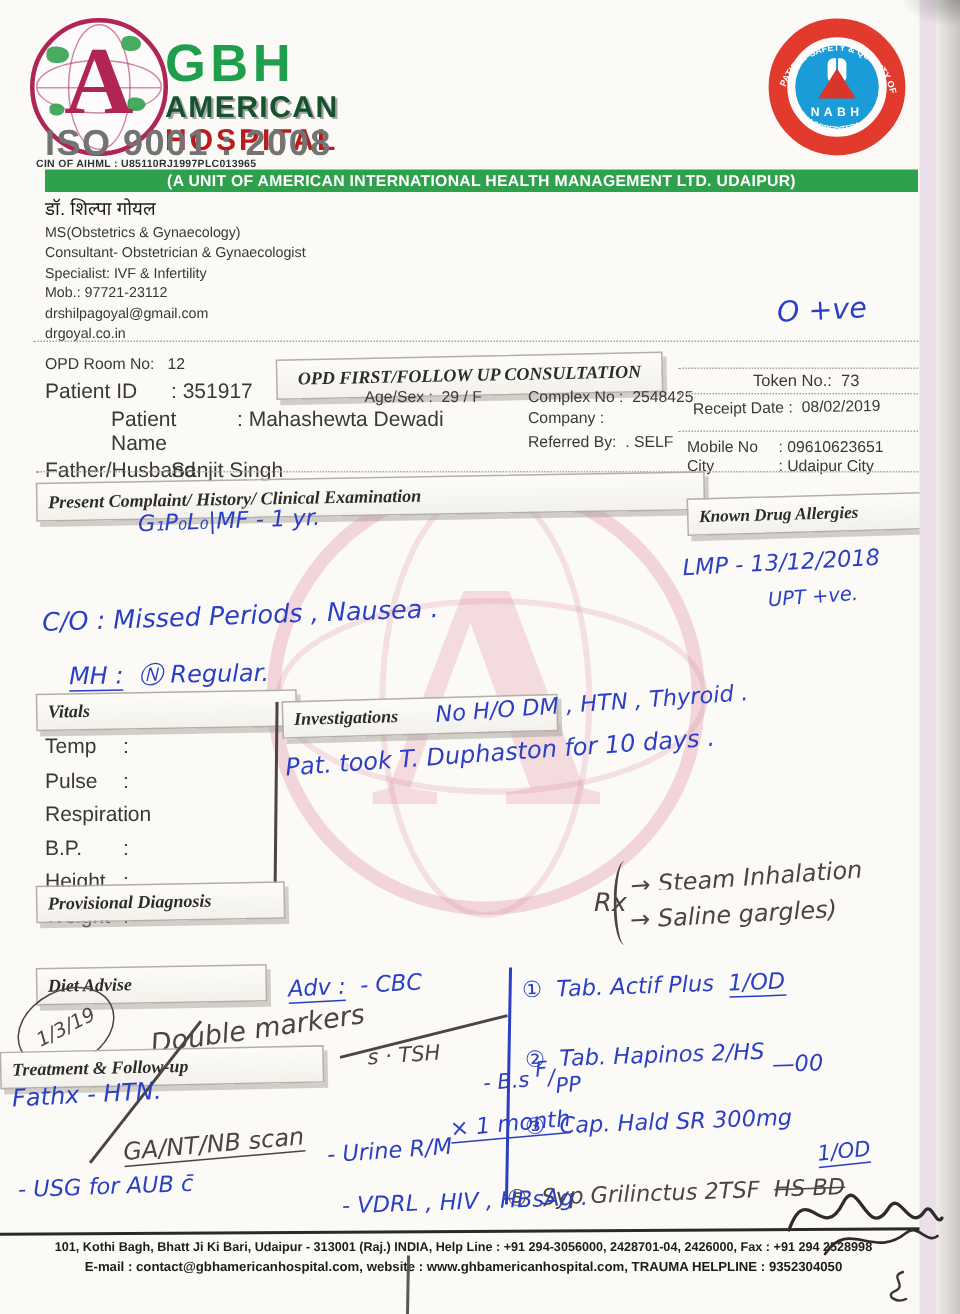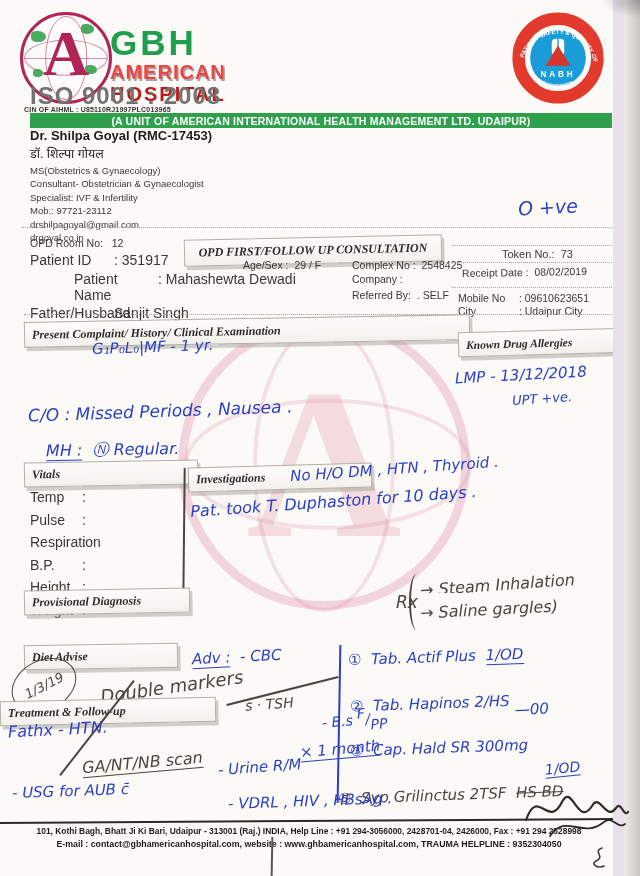--- a/index.html
+++ b/index.html
@@ -21,21 +21,21 @@
   .globe .eq{position:absolute;top:50%;left:2%;width:96%;border-top:1.5px solid rgba(176,36,86,.5);}
   .globe .big-a{position:absolute;left:0;top:-4px;width:100%;height:100%;display:flex;align-items:center;justify-content:center;
                 font-family:"Liberation Serif",serif;font-weight:bold;font-size:64px;color:#b02456;}
   .globe .g1,.globe .g2,.globe .g3,.globe .g4{position:absolute;background:#35a24f;border-radius:40% 60% 55% 45%;opacity:.9;}
   .globe .g1{left:8px;top:16px;width:15px;height:11px;}
   .globe .g2{left:58px;top:9px;width:13px;height:10px;}
   .globe .g3{left:62px;top:50px;width:12px;height:9px;}
   .globe .g4{left:10px;top:54px;width:10px;height:8px;}
   .brand{left:110px;top:25px;line-height:1;}
   .brand .b1{font-size:35px;font-weight:bold;color:#1f9e4b;letter-spacing:3px;}
-  .brand .b2{font-size:20px;font-weight:bold;color:#ef4444;letter-spacing:1px;margin-top:2px;
+  .brand .b2{font-size:20px;font-weight:bold;color:#14532d;letter-spacing:1px;margin-top:2px;
              text-shadow:1.5px 1.5px 0 #a3a3a3;}
   .brand .b3{font-size:20px;font-weight:bold;color:#b91c1c;letter-spacing:2px;margin-top:2px;}
   .iso{left:30px;top:82px;font-size:24px;font-weight:bold;color:#737373;letter-spacing:1px;}
   .cin{left:24px;top:106px;font-size:7px;font-weight:bold;color:#333;letter-spacing:.2px;}
   .banner{left:30px;top:113px;width:582px;height:15px;background:#2fa14d;color:#fff;
           display:flex;align-items:center;justify-content:center;font-size:10.5px;font-weight:bold;letter-spacing:.2px;}
   
   .doc{left:30px;top:128px;color:#2c2a27;}
   .doc .dn{font-size:13px;font-weight:bold;color:#1f1d1b;}
   .doc .dh{font-size:12.5px;margin-top:2px;color:#1f1d1b;}
@@ -116,21 +116,20 @@
       <text x="50" y="70" font-size="8.5" fill="#fff" text-anchor="middle" font-weight="bold" letter-spacing="3" font-family="Liberation Sans, sans-serif">NABH</text>
       <text font-size="5.6" fill="#fff" font-weight="bold" font-family="Liberation Sans, sans-serif">
         <textPath href="#arcBot" startOffset="22%">*ACCREDITED*</textPath>
       </text>
     </svg>
   </div>
 
   <div class="abs banner">(A UNIT OF AMERICAN INTERNATIONAL HEALTH MANAGEMENT LTD. UDAIPUR)</div>
 
   <div class="abs doc">
-    <div class="dn">Dr. Shilpa Goyal (RMC-17453)</div>
     <div class="dh">डॉ. शिल्पा गोयल</div>
     <div class="dl">MS(Obstetrics &amp; Gynaecology)</div>
     <div class="dl">Consultant- Obstetrician &amp; Gynaecologist</div>
     <div class="dl">Specialist: IVF &amp; Infertility</div>
     <div class="dl">Mob.: 97721-23112</div>
     <div class="dl">drshilpagoyal@gmail.com</div>
     <div class="dl">drgoyal.co.in</div>
   </div>
   <div class="abs hwb" style="left:518px;top:196px;font-size:19px;transform:rotate(-3deg);">O +ve</div>
   <div class="abs dot" style="left:22px;top:227px;width:592px;"></div>

